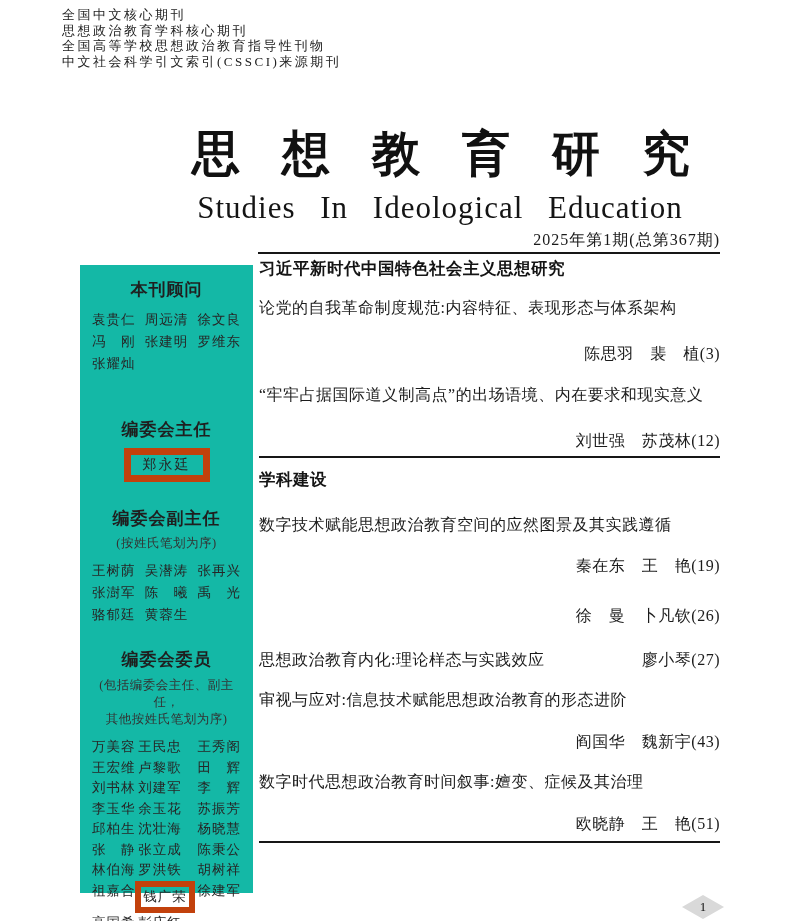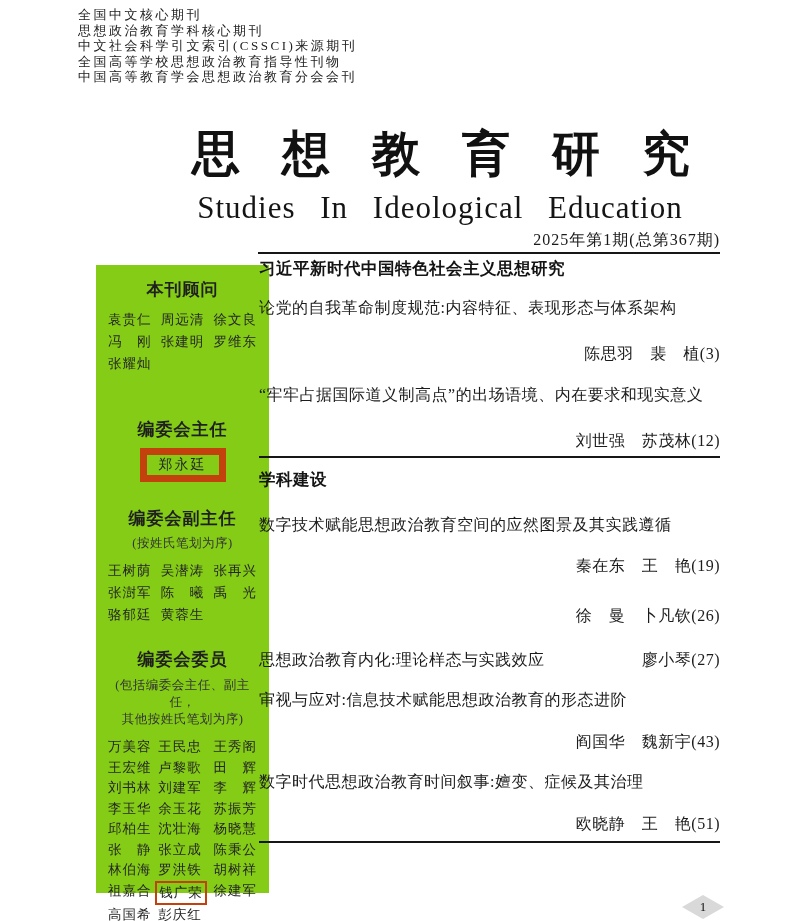--- a/index.html
+++ b/index.html
@@ -2,53 +2,53 @@
 <html><head>
 <meta charset="utf-8">
 <style>
   * { margin:0; padding:0; box-sizing:border-box; }
   html,body { background:#fff; }
   .page {
     position:relative; width:800px; height:921px; background:#ffffff;
     font-family:"Liberation Serif","DejaVu Serif",serif; color:#1c1c1c; overflow:hidden;
   }
   
-  .credentials { position:absolute; left:78px; top:7px; }
+  .credentials { position:absolute; left:62px; top:7px; }
   .cred-line { font-size:13px; line-height:15.5px; letter-spacing:2.5px; color:#222; }
   
   .title-cn {
     position:absolute; left:192px; top:122px; width:520px;
     font-size:48px; font-weight:bold; letter-spacing:42px; white-space:nowrap; color:#111;
   }
   .title-en {
     position:absolute; left:150px; top:190px; width:580px; text-align:center;
     font-size:31px; letter-spacing:1px; word-spacing:16px; color:#141414; white-space:nowrap;
   }
   .issue-info {
     position:absolute; left:258px; top:230px; width:462px; text-align:right;
     font-size:16px; letter-spacing:1px; color:#1a1a1a;
   }
   .header-rule { position:absolute; left:258px; top:252px; width:462px; height:2px; background:#161616; }
   
   .sidebar {
-    position:absolute; left:96px; top:265px; width:173px; height:628px;
-    background:#84cc16; text-align:center; padding:13px 12px 0 12px; color:#262626;
+    position:absolute; left:80px; top:265px; width:173px; height:628px;
+    background:#14b8a6; text-align:center; padding:13px 12px 0 12px; color:#262626;
   }
   .sb-heading {
     font-family:"Liberation Sans","DejaVu Sans",sans-serif; font-weight:bold;
     font-size:17px; letter-spacing:1px; color:#1f1f1f;
   }
   .sb-note { font-size:12.5px; letter-spacing:0.5px; line-height:17px; color:#333; }
   .name-grid {
     display:grid; grid-template-columns:repeat(3,auto); justify-content:space-between;
     text-align:left; font-size:13.5px; line-height:22px; letter-spacing:1px; margin-top:8px;
   }
   .name-grid.members { line-height:20.5px; margin-top:9px; }
   .name { white-space:nowrap; color:#262626; }
-  .name.boxed { border:2px solid #c2410c; padding:0 2px; margin-left:-3px; }
+  .name.boxed { border:6px solid #c2410c; padding:0 2px; margin-left:-3px; }
   .boxed-name {
     display:inline-block; border:7px solid #c2410c; padding:1px 12px;
     font-size:14px; letter-spacing:2px; margin-top:7px;
   }
   .mt-director { margin-top:43px; }
   .mt-deputy { margin-top:25px; }
   .mt-members { margin-top:22px; }
   
   .toc { position:absolute; left:259px; top:258px; width:461px; }
   .section-heading {
@@ -69,23 +69,22 @@
   }
 </style>
 </head>
 <body>
 
 <div class="page">
 
   <div class="credentials">
       <div class="cred-line">全国中文核心期刊</div>
       <div class="cred-line">思想政治教育学科核心期刊</div>
+      <div class="cred-line">全国高等学校思想政治教育指导性刊物</div>
       <div class="cred-line">中文社会科学引文索引(CSSCI)来源期刊</div>
-      <div class="cred-line">全国高等学校思想政治教育指导性刊物</div>
-      <div class="cred-line">中国高等教育学会思想政治教育分会会刊</div>
     </div>
 
   <div class="title-cn">思想教育研究</div>
   <div class="title-en">Studies In Ideological Education</div>
   <div class="issue-info">2025年第1期(总第367期)</div>
   <div class="header-rule"></div>
 
   <aside class="sidebar">
     <div class="sb-heading">本刊顾问</div>
     <div class="name-grid">

